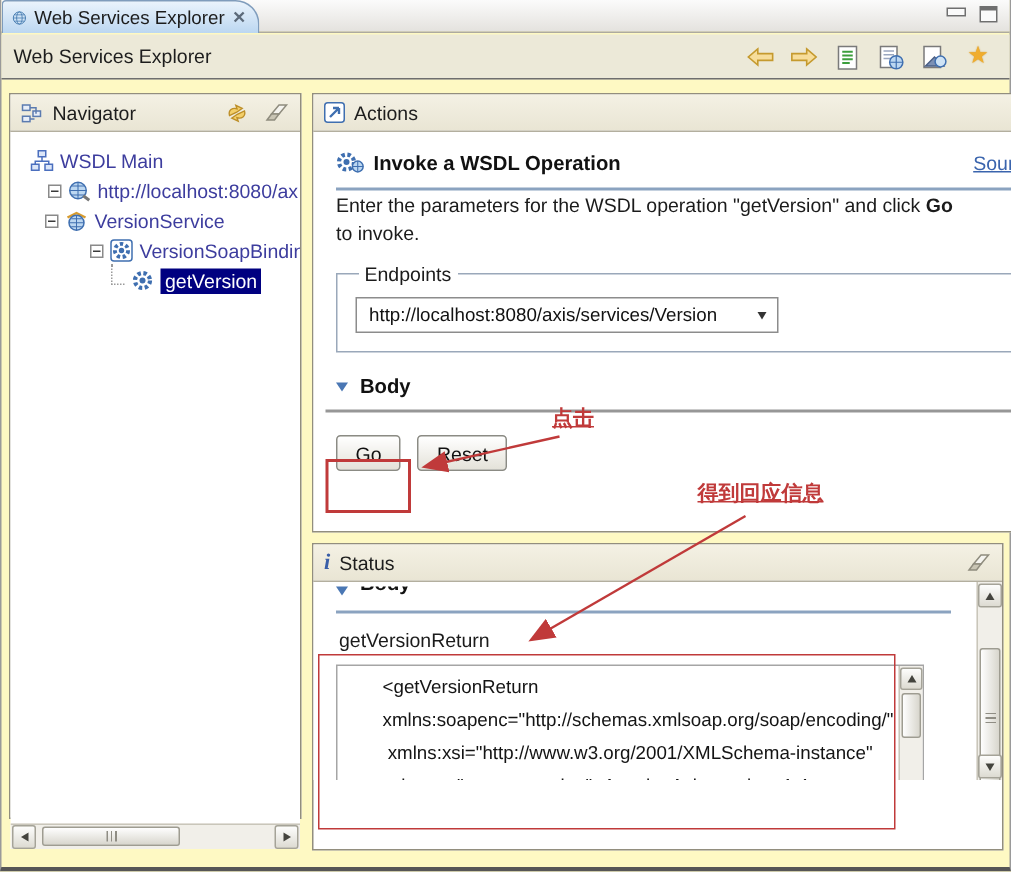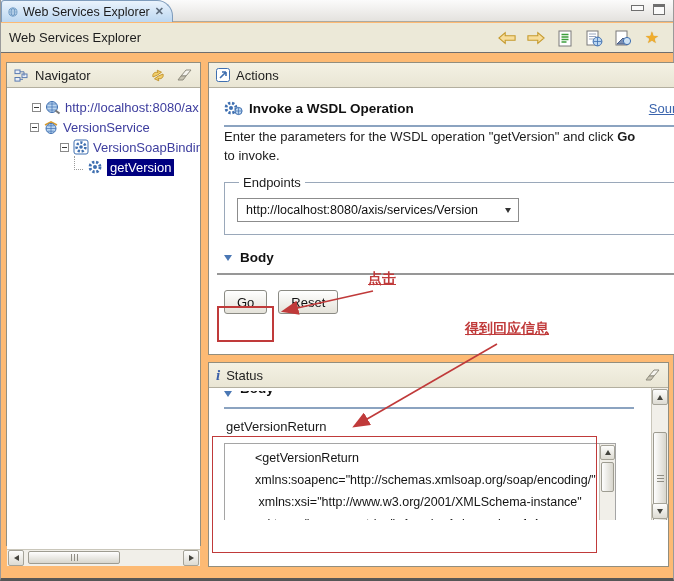--- a/index.html
+++ b/index.html
@@ -1,18 +1,18 @@
 <!DOCTYPE html>
 <html><head>
 <meta charset="utf-8">
 <style>
   * { margin:0; padding:0; box-sizing:border-box; }
   html,body { width:674px; height:581px; }
   body { font-family:"Liberation Sans", sans-serif; background:#ece9d8; position:relative; overflow:hidden; }
-  .window { position:absolute; inset:0; border-left:1px solid #9a9a9a; border-right:1px solid #9a9a9a; border-bottom:3px solid #565656; background:#fdba74; }
+  .window { position:absolute; inset:0; border-left:1px solid #9a9a9a; border-right:1px solid #9a9a9a; border-bottom:3px solid #565656; background:#fef9c3; }
 
   
   .tabbar { position:absolute; left:0; top:0; width:100%; height:22px; background:linear-gradient(#fbfbfb,#e4e2de); border-bottom:1px solid #adaaa0; }
   .tab { position:absolute; left:0; top:0; height:22px; width:172px; display:flex; align-items:center; gap:5px; padding:0 8px 0 6px;
          background:linear-gradient(#eaf3fc,#bcd7f1); border:1px solid #7f9cbc; border-bottom:none; border-radius:3px 16px 0 0; }
   .tab-label { font-size:12.5px; color:#1c1c1c; white-space:nowrap; }
   .tab-close { margin-left:auto; font-size:11px; color:#5c6a7a; font-weight:bold; cursor:default; }
   .win-controls { position:absolute; right:8px; top:4px; display:flex; gap:9px; align-items:flex-start; }
   .ic-min { width:13px; height:6px; border:1px solid #6f6f6f; background:#fafafa; margin-top:1px; }
   .ic-max { width:12px; height:11px; border:1px solid #6f6f6f; border-top:3px solid #6f6f6f; background:#fafafa; }
@@ -172,20 +172,29 @@
             <path d="M13 6 C14 9.5 11 11.5 8 10.5 L8.8 12.8 L4.5 10.8 L8.2 8.2 Z" fill="#f3cf6a" stroke="#bd8f28" stroke-width="0.9"></path>
           </svg>
         <svg class="icon" width="17" height="14" viewBox="0 0 17 14">
             <polygon points="5,8 10,2 15,2 10,8" fill="#f5f4ef" stroke="#8f8c7e"></polygon>
             <polygon points="2,12 5,8 10,8 7,12" fill="#c9c5b4" stroke="#8f8c7e"></polygon>
           </svg>
       </span>
     </div>
     <div class="panel-body">
       <div class="tree">
+        <div class="tree-row" style="padding-left:13px">
+          <svg class="icon ticon" width="16" height="16" viewBox="0 0 16 16">
+              <rect x="5.5" y="1.5" width="5" height="4" fill="#dce6f8" stroke="#4b6fbe"></rect>
+              <rect x="1" y="10.5" width="5" height="4" fill="#dce6f8" stroke="#4b6fbe"></rect>
+              <rect x="10" y="10.5" width="5" height="4" fill="#dce6f8" stroke="#4b6fbe"></rect>
+              <path d="M8 5.5v3M3.5 10.5V8.5h9v2" fill="none" stroke="#4b6fbe"></path>
+            </svg>
+          <span>WSDL Main</span>
+        </div>
         <div class="tree-row" style="padding-left:25px">
           <span class="exp"></span>
           <svg class="icon ticon" width="16" height="16" viewBox="0 0 16 16">
               <circle cx="7" cy="8" r="5.5" fill="#bcd7f1" stroke="#3f6fb0"></circle>
               <path d="M1.5 8h11M7 2.5v11M3 5h8M3 11h8" stroke="#3f6fb0" stroke-width="0.7" fill="none"></path>
               <path d="M10.5 11.5 L14.5 14.5" stroke="#777" stroke-width="2"></path>
             </svg>
           <span>http://localhost:8080/ax</span>
         </div>
         <div class="tree-row" style="padding-left:23px">

